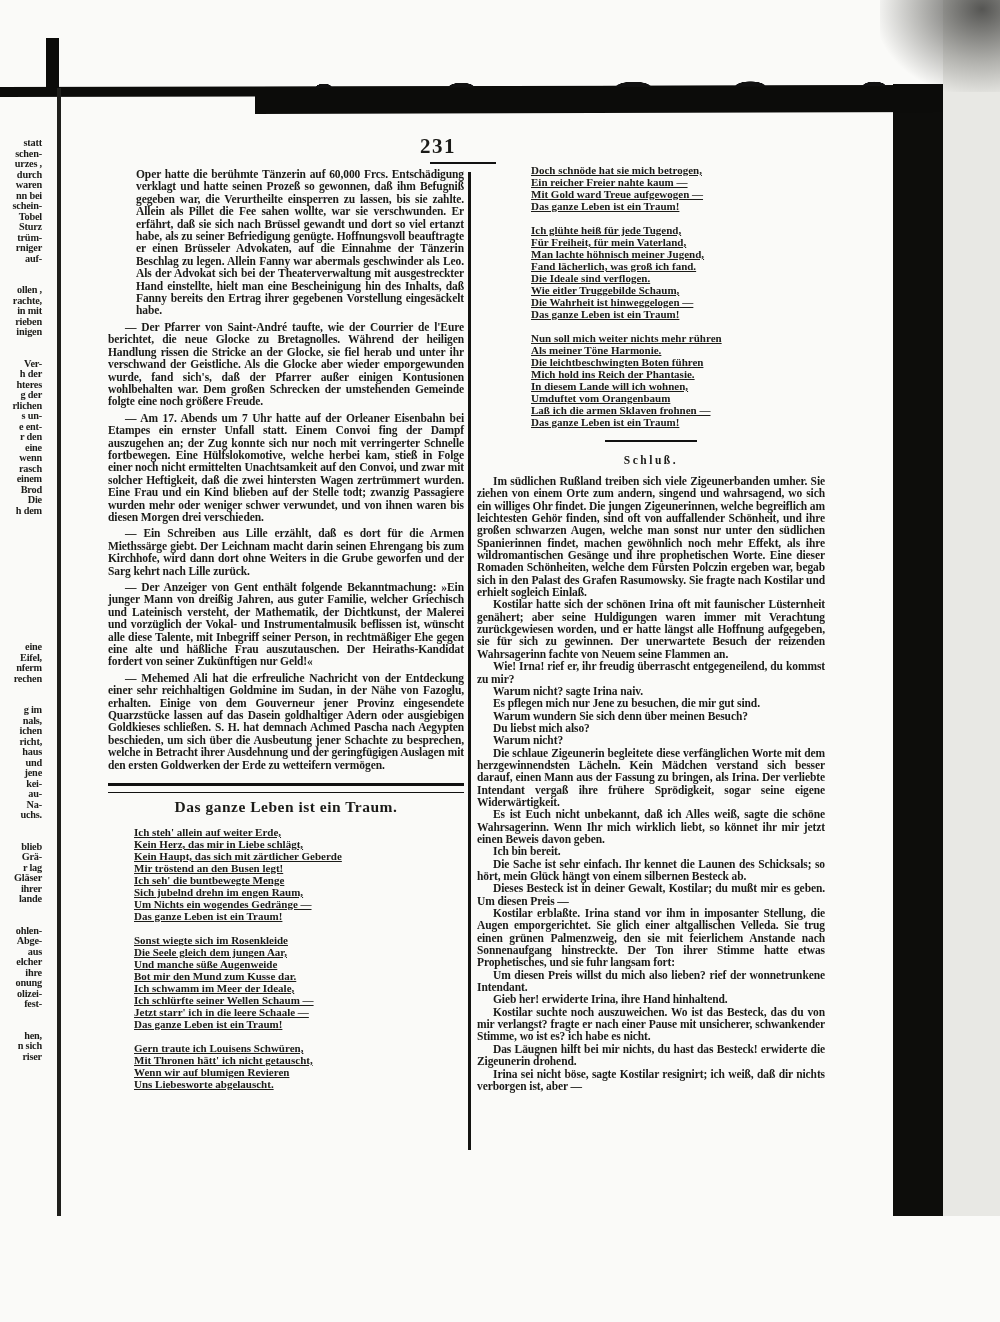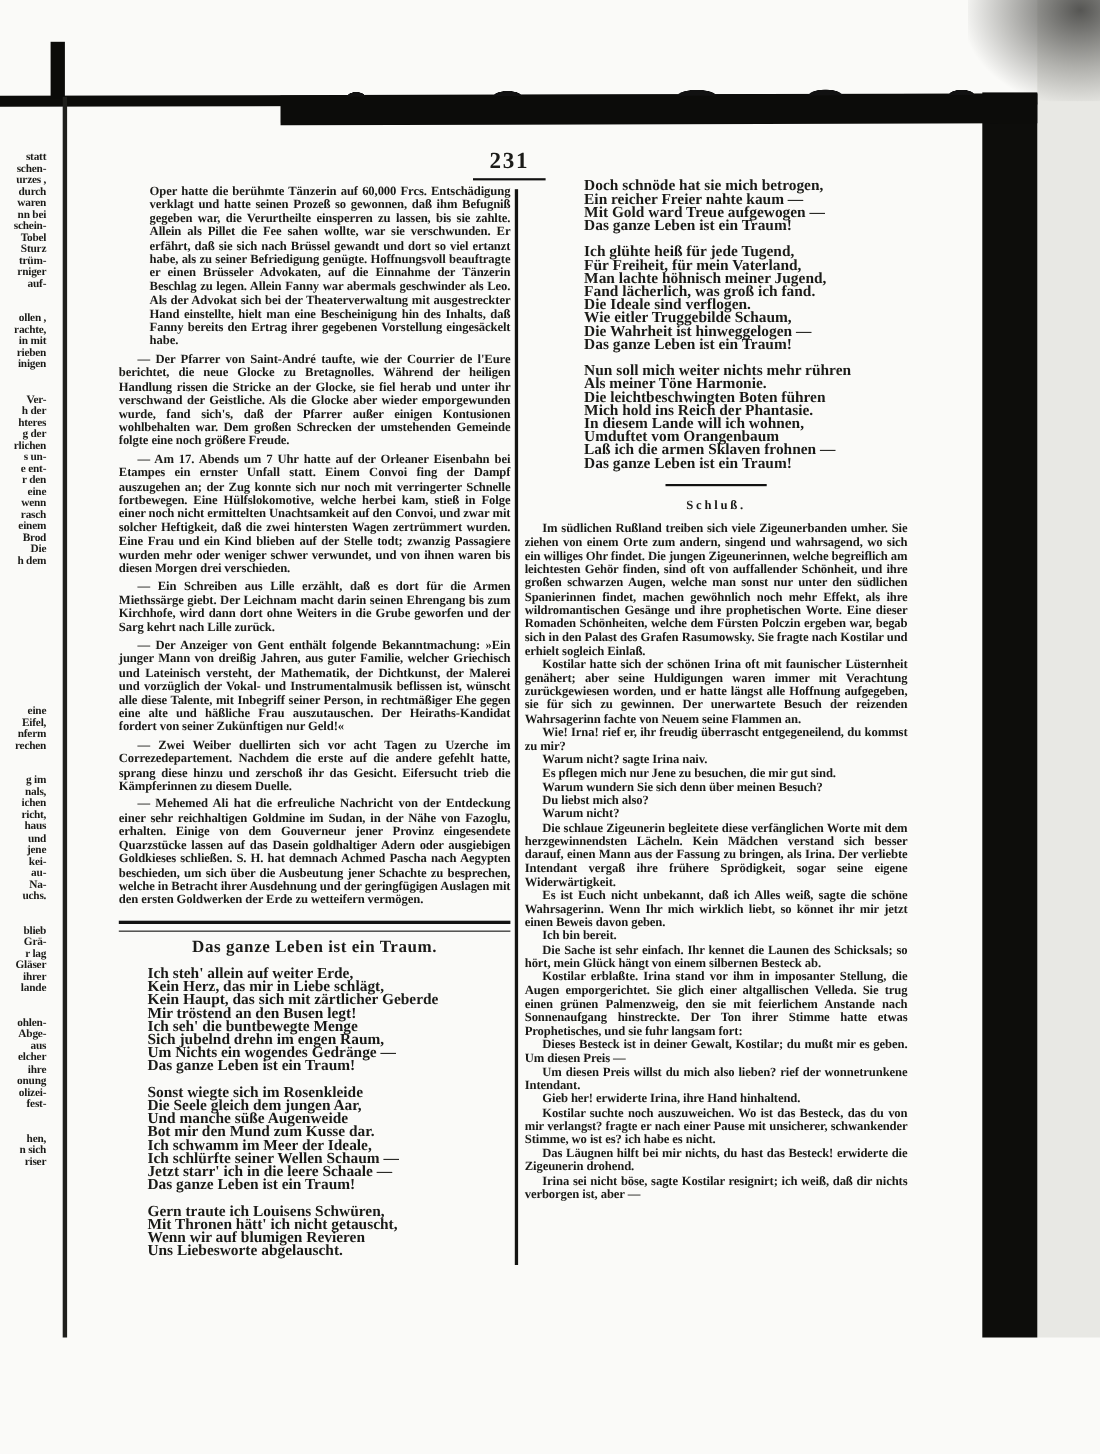--- a/index.html
+++ b/index.html
@@ -38,38 +38,38 @@
   .blob-bottomright { position:absolute; left:862px; top:1234px; width:80px; height:76px;
                    background: radial-gradient(ellipse at 60% 30%, rgba(15,15,13,0.95) 0%, rgba(40,40,36,0.6) 55%, rgba(90,90,86,0) 85%); }
   .col-divider   { position:absolute; left:468px; top:172px; width:3px; height:978px; background:#141412; }
 
   
   .margin-frags { position:absolute; left:0; top:138px; width:42px; text-align:right;
                   font-size:10.3px; font-weight:bold; line-height:10.5px; color:#1c1c19; letter-spacing:-0.2px; }
   .frag { height:10.5px; white-space:nowrap; }
 
   
-  .pagenum-wrap { position:absolute; left:420px; top:134px; width:86px; text-align:center; }
+  .pagenum-wrap { position:absolute; left:420px; top:134px; width:86px; }
   .pagenum { font-size:21px; font-weight:bold; letter-spacing:1.5px; }
   .pagenum-rule { width:66px; height:0; border-top:2.5px solid #111; margin:3px auto 0; }
 
   
   .col { position:absolute; font-weight:bold; }
   .col-left  { left:108px; top:168px; width:356px; }
   .col-right { left:477px; top:164px; width:348px; }
 
   .news-p  { margin:0 0 4px 0; text-align:justify; text-indent:17px;
              font-size:11.5px; line-height:12.4px; letter-spacing:-0.1px; }
   .news p:nth-of-type(1) { text-indent:0;margin-left:28px; }
 
   .double-rule { margin:12px 0 5px 0; height:6px;
                  border-top:3px solid #111; border-bottom:1.5px solid #111; }
   .poem-title  { margin:2px 0 10px 0; text-align:center; font-size:15.5px; font-weight:bold; letter-spacing:0.5px; }
 
-  .stanza { white-space:pre-line; font-size:14px; line-height:12px; margin:0 0 12px 26px; }
+  .stanza { white-space:pre-line; font-size:11px; line-height:12px; margin:0 0 12px 26px;text-decoration:underline; }
   .stanzas-right .stanza { margin-left:54px; }
 
   .short-rule  { width:92px; height:0; border-top:2.5px solid #111; margin:2px auto 12px; }
   .story-title { margin:0 0 7px 0; text-align:center; font-size:17.5px; font-weight:bold; letter-spacing:0.5px; }
   .story-sub   { margin:0 0 9px 0; text-align:center; font-size:11.5px; font-weight:bold; letter-spacing:2.5px; }
   .story-p { margin:0; text-align:justify; text-indent:16px;
              font-size:11.5px; line-height:12.35px; letter-spacing:-0.1px; }
 </style>
 </head>
 <body>
@@ -186,21 +186,20 @@
   </div>
 
   <div class="col col-left">
     <div class="news">
 
     <p class="news-p">Oper hatte die berühmte Tänzerin auf 60,000 Frcs. Entschädigung verklagt und hatte seinen Prozeß so gewonnen, daß ihm Befugniß gegeben war, die Verurtheilte einsperren zu lassen, bis sie zahlte. Allein als Pillet die Fee sahen wollte, war sie verschwunden. Er erfährt, daß sie sich nach Brüssel gewandt und dort so viel ertanzt habe, als zu seiner Befriedigung genügte. Hoffnungsvoll beauftragte er einen Brüsseler Advokaten, auf die Einnahme der Tänzerin Beschlag zu legen. Allein Fanny war abermals geschwinder als Leo. Als der Advokat sich bei der Theaterverwaltung mit ausgestreckter Hand einstellte, hielt man eine Bescheinigung hin des Inhalts, daß Fanny bereits den Ertrag ihrer gegebenen Vorstellung eingesäckelt habe.</p>
         <p class="news-p">— Der Pfarrer von Saint-André taufte, wie der Courrier de l'Eure berichtet, die neue Glocke zu Bretagnolles. Während der heiligen Handlung rissen die Stricke an der Glocke, sie fiel herab und unter ihr verschwand der Geistliche. Als die Glocke aber wieder emporgewunden wurde, fand sich's, daß der Pfarrer außer einigen Kontusionen wohlbehalten war. Dem großen Schrecken der umstehenden Gemeinde folgte eine noch größere Freude.</p>
         <p class="news-p">— Am 17. Abends um 7 Uhr hatte auf der Orleaner Eisenbahn bei Etampes ein ernster Unfall statt. Einem Convoi fing der Dampf auszugehen an; der Zug konnte sich nur noch mit verringerter Schnelle fortbewegen. Eine Hülfslokomotive, welche herbei kam, stieß in Folge einer noch nicht ermittelten Unachtsamkeit auf den Convoi, und zwar mit solcher Heftigkeit, daß die zwei hintersten Wagen zertrümmert wurden. Eine Frau und ein Kind blieben auf der Stelle todt; zwanzig Passagiere wurden mehr oder weniger schwer verwundet, und von ihnen waren bis diesen Morgen drei verschieden.</p>
         <p class="news-p">— Ein Schreiben aus Lille erzählt, daß es dort für die Armen Miethssärge giebt. Der Leichnam macht darin seinen Ehrengang bis zum Kirchhofe, wird dann dort ohne Weiters in die Grube geworfen und der Sarg kehrt nach Lille zurück.</p>
         <p class="news-p">— Der Anzeiger von Gent enthält folgende Bekanntmachung: »Ein junger Mann von dreißig Jahren, aus guter Familie, welcher Griechisch und Lateinisch versteht, der Mathematik, der Dichtkunst, der Malerei und vorzüglich der Vokal- und Instrumentalmusik beflissen ist, wünscht alle diese Talente, mit Inbegriff seiner Person, in rechtmäßiger Ehe gegen eine alte und häßliche Frau auszutauschen. Der Heiraths-Kandidat fordert von seiner Zukünftigen nur Geld!«</p>
-        <p class="news-p">— Zwei Weiber duellirten sich vor acht Tagen zu Uzerche im Correzedepartement. Nachdem die erste auf die andere gefehlt hatte, sprang diese hinzu und zerschoß ihr das Gesicht. Eifersucht trieb die Kämpferinnen zu diesem Duelle.</p>
         <p class="news-p">— Mehemed Ali hat die erfreuliche Nachricht von der Entdeckung einer sehr reichhaltigen Goldmine im Sudan, in der Nähe von Fazoglu, erhalten. Einige von dem Gouverneur jener Provinz eingesendete Quarzstücke lassen auf das Dasein goldhaltiger Adern oder ausgiebigen Goldkieses schließen. S. H. hat demnach Achmed Pascha nach Aegypten beschieden, um sich über die Ausbeutung jener Schachte zu besprechen, welche in Betracht ihrer Ausdehnung und der geringfügigen Auslagen mit den ersten Goldwerken der Erde zu wetteifern vermögen.</p>
       </div>
     <div class="double-rule"></div>
     <h2 class="poem-title">Das ganze Leben ist ein Traum.</h2>
     <div class="stanzas">
 
     <div class="stanza">Ich steh' allein auf weiter Erde,
 Kein Herz, das mir in Liebe schlägt,
 Kein Haupt, das sich mit zärtlicher Geberde
 Mir tröstend an den Busen legt!
@@ -256,22 +255,22 @@
         <p class="story-p">Wie! Irna! rief er, ihr freudig überrascht entgegeneilend, du kommst zu mir?</p>
         <p class="story-p">Warum nicht? sagte Irina naiv.</p>
         <p class="story-p">Es pflegen mich nur Jene zu besuchen, die mir gut sind.</p>
         <p class="story-p">Warum wundern Sie sich denn über meinen Besuch?</p>
         <p class="story-p">Du liebst mich also?</p>
         <p class="story-p">Warum nicht?</p>
         <p class="story-p">Die schlaue Zigeunerin begleitete diese verfänglichen Worte mit dem herzgewinnendsten Lächeln. Kein Mädchen verstand sich besser darauf, einen Mann aus der Fassung zu bringen, als Irina. Der verliebte Intendant vergaß ihre frühere Sprödigkeit, sogar seine eigene Widerwärtigkeit.</p>
         <p class="story-p">Es ist Euch nicht unbekannt, daß ich Alles weiß, sagte die schöne Wahrsagerinn. Wenn Ihr mich wirklich liebt, so könnet ihr mir jetzt einen Beweis davon geben.</p>
         <p class="story-p">Ich bin bereit.</p>
         <p class="story-p">Die Sache ist sehr einfach. Ihr kennet die Launen des Schicksals; so hört, mein Glück hängt von einem silbernen Besteck ab.</p>
+        <p class="story-p">Dieses Besteck ist in deiner Gewalt, Kostilar; du mußt mir es geben. Um diesen Preis —</p>
         <p class="story-p">Kostilar erblaßte. Irina stand vor ihm in imposanter Stellung, die Augen emporgerichtet. Sie glich einer altgallischen Velleda. Sie trug einen grünen Palmenzweig, den sie mit feierlichem Anstande nach Sonnenaufgang hinstreckte. Der Ton ihrer Stimme hatte etwas Prophetisches, und sie fuhr langsam fort:</p>
-        <p class="story-p">Dieses Besteck ist in deiner Gewalt, Kostilar; du mußt mir es geben. Um diesen Preis —</p>
         <p class="story-p">Um diesen Preis willst du mich also lieben? rief der wonnetrunkene Intendant.</p>
         <p class="story-p">Gieb her! erwiderte Irina, ihre Hand hinhaltend.</p>
         <p class="story-p">Kostilar suchte noch auszuweichen. Wo ist das Besteck, das du von mir verlangst? fragte er nach einer Pause mit unsicherer, schwankender Stimme, wo ist es? ich habe es nicht.</p>
         <p class="story-p">Das Läugnen hilft bei mir nichts, du hast das Besteck! erwiderte die Zigeunerin drohend.</p>
         <p class="story-p">Irina sei nicht böse, sagte Kostilar resignirt; ich weiß, daß dir nichts verborgen ist, aber —</p>
       </div>
   </div>
 
 </div>
 

